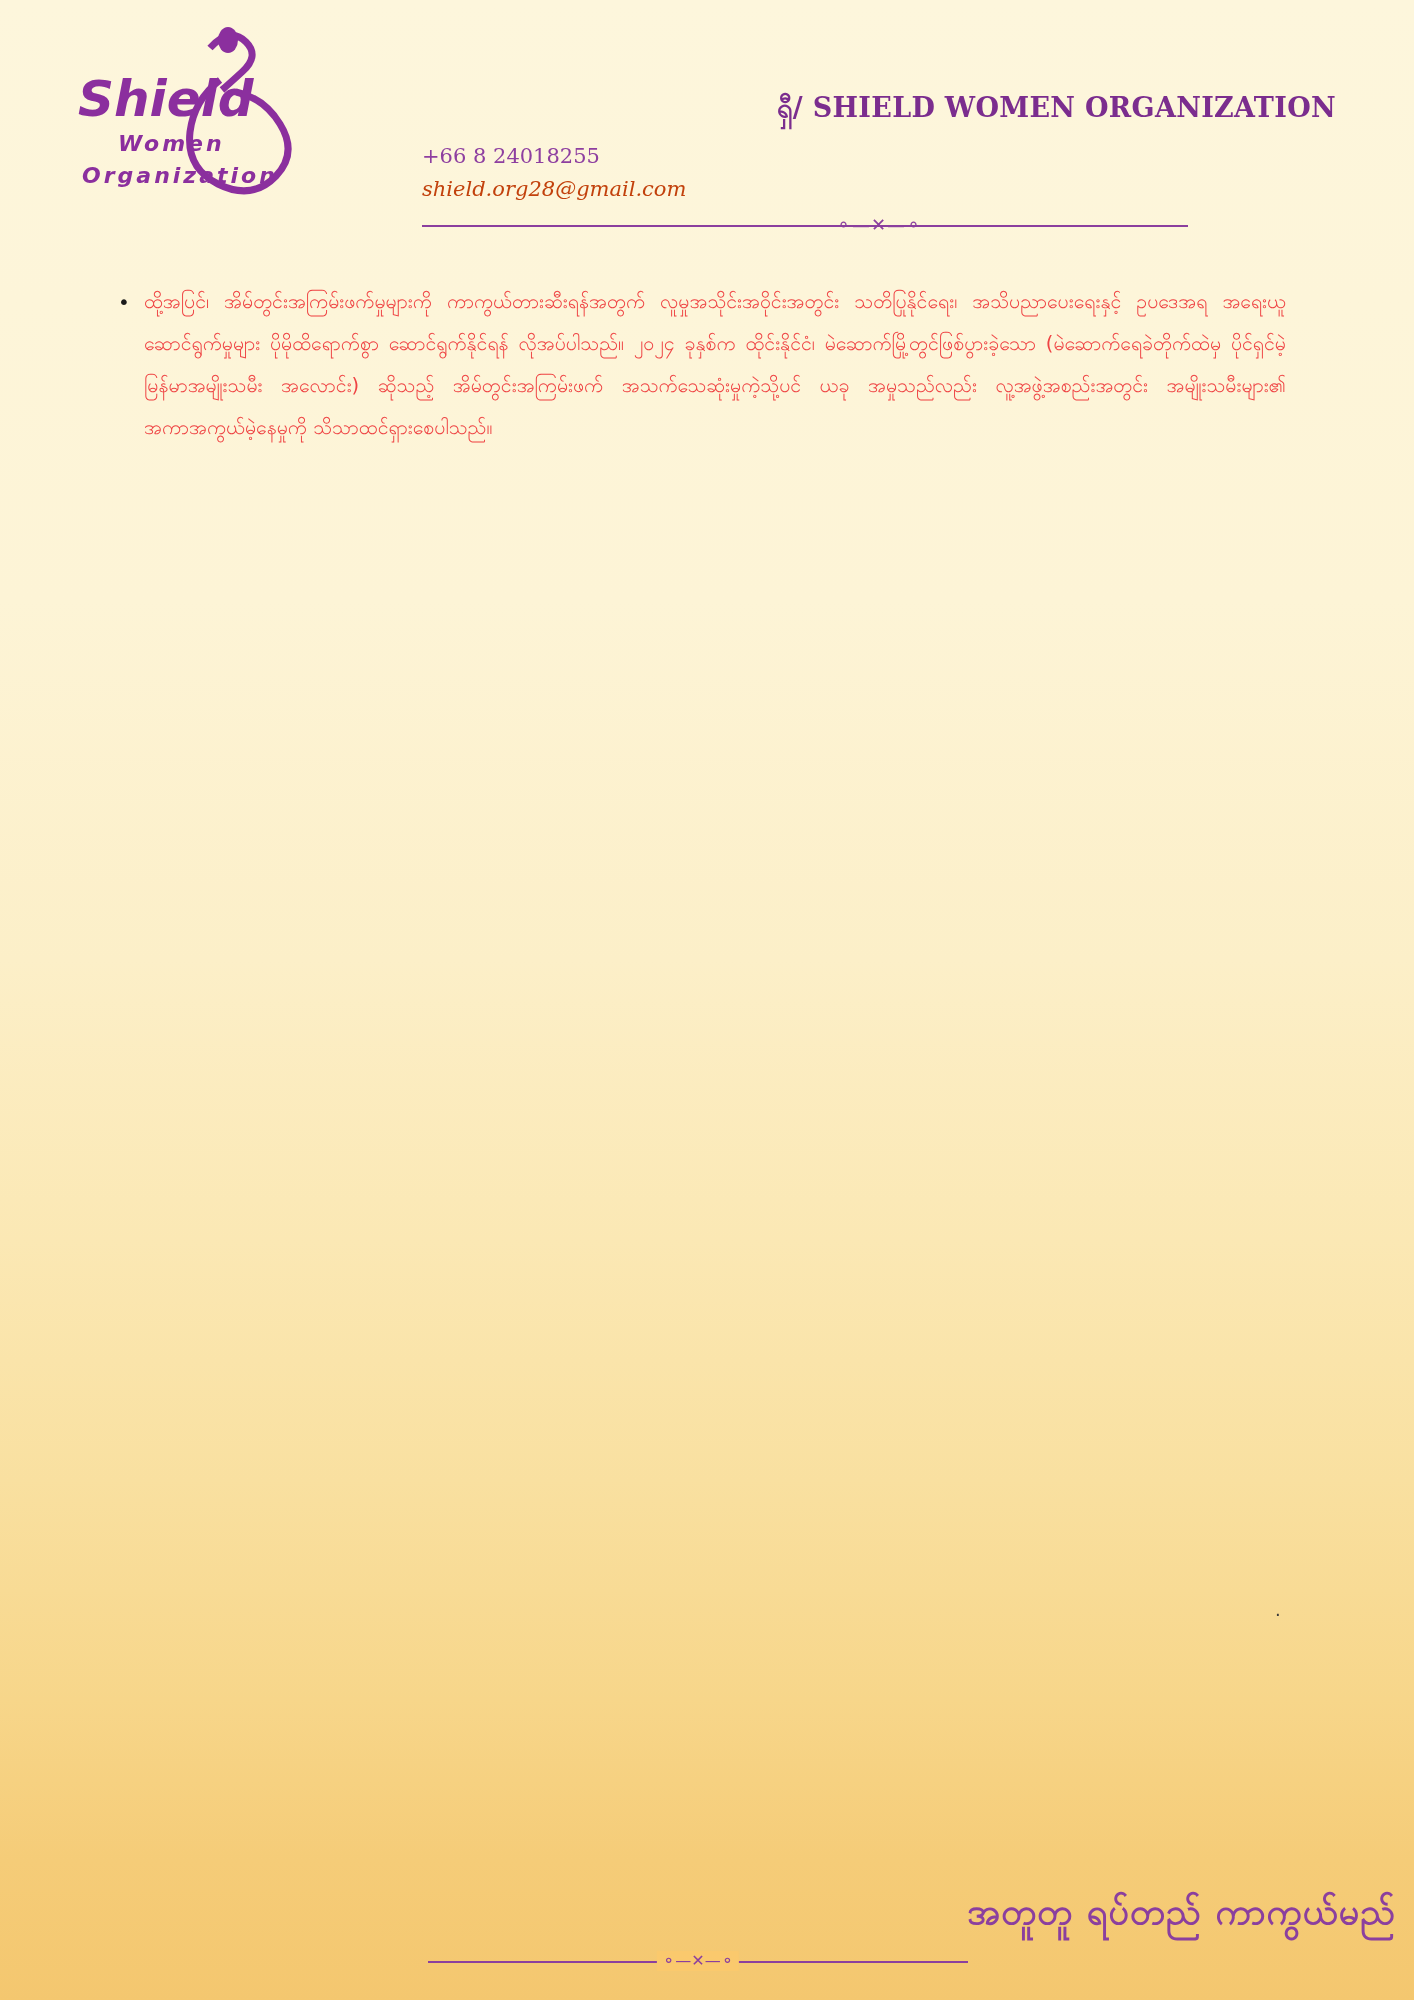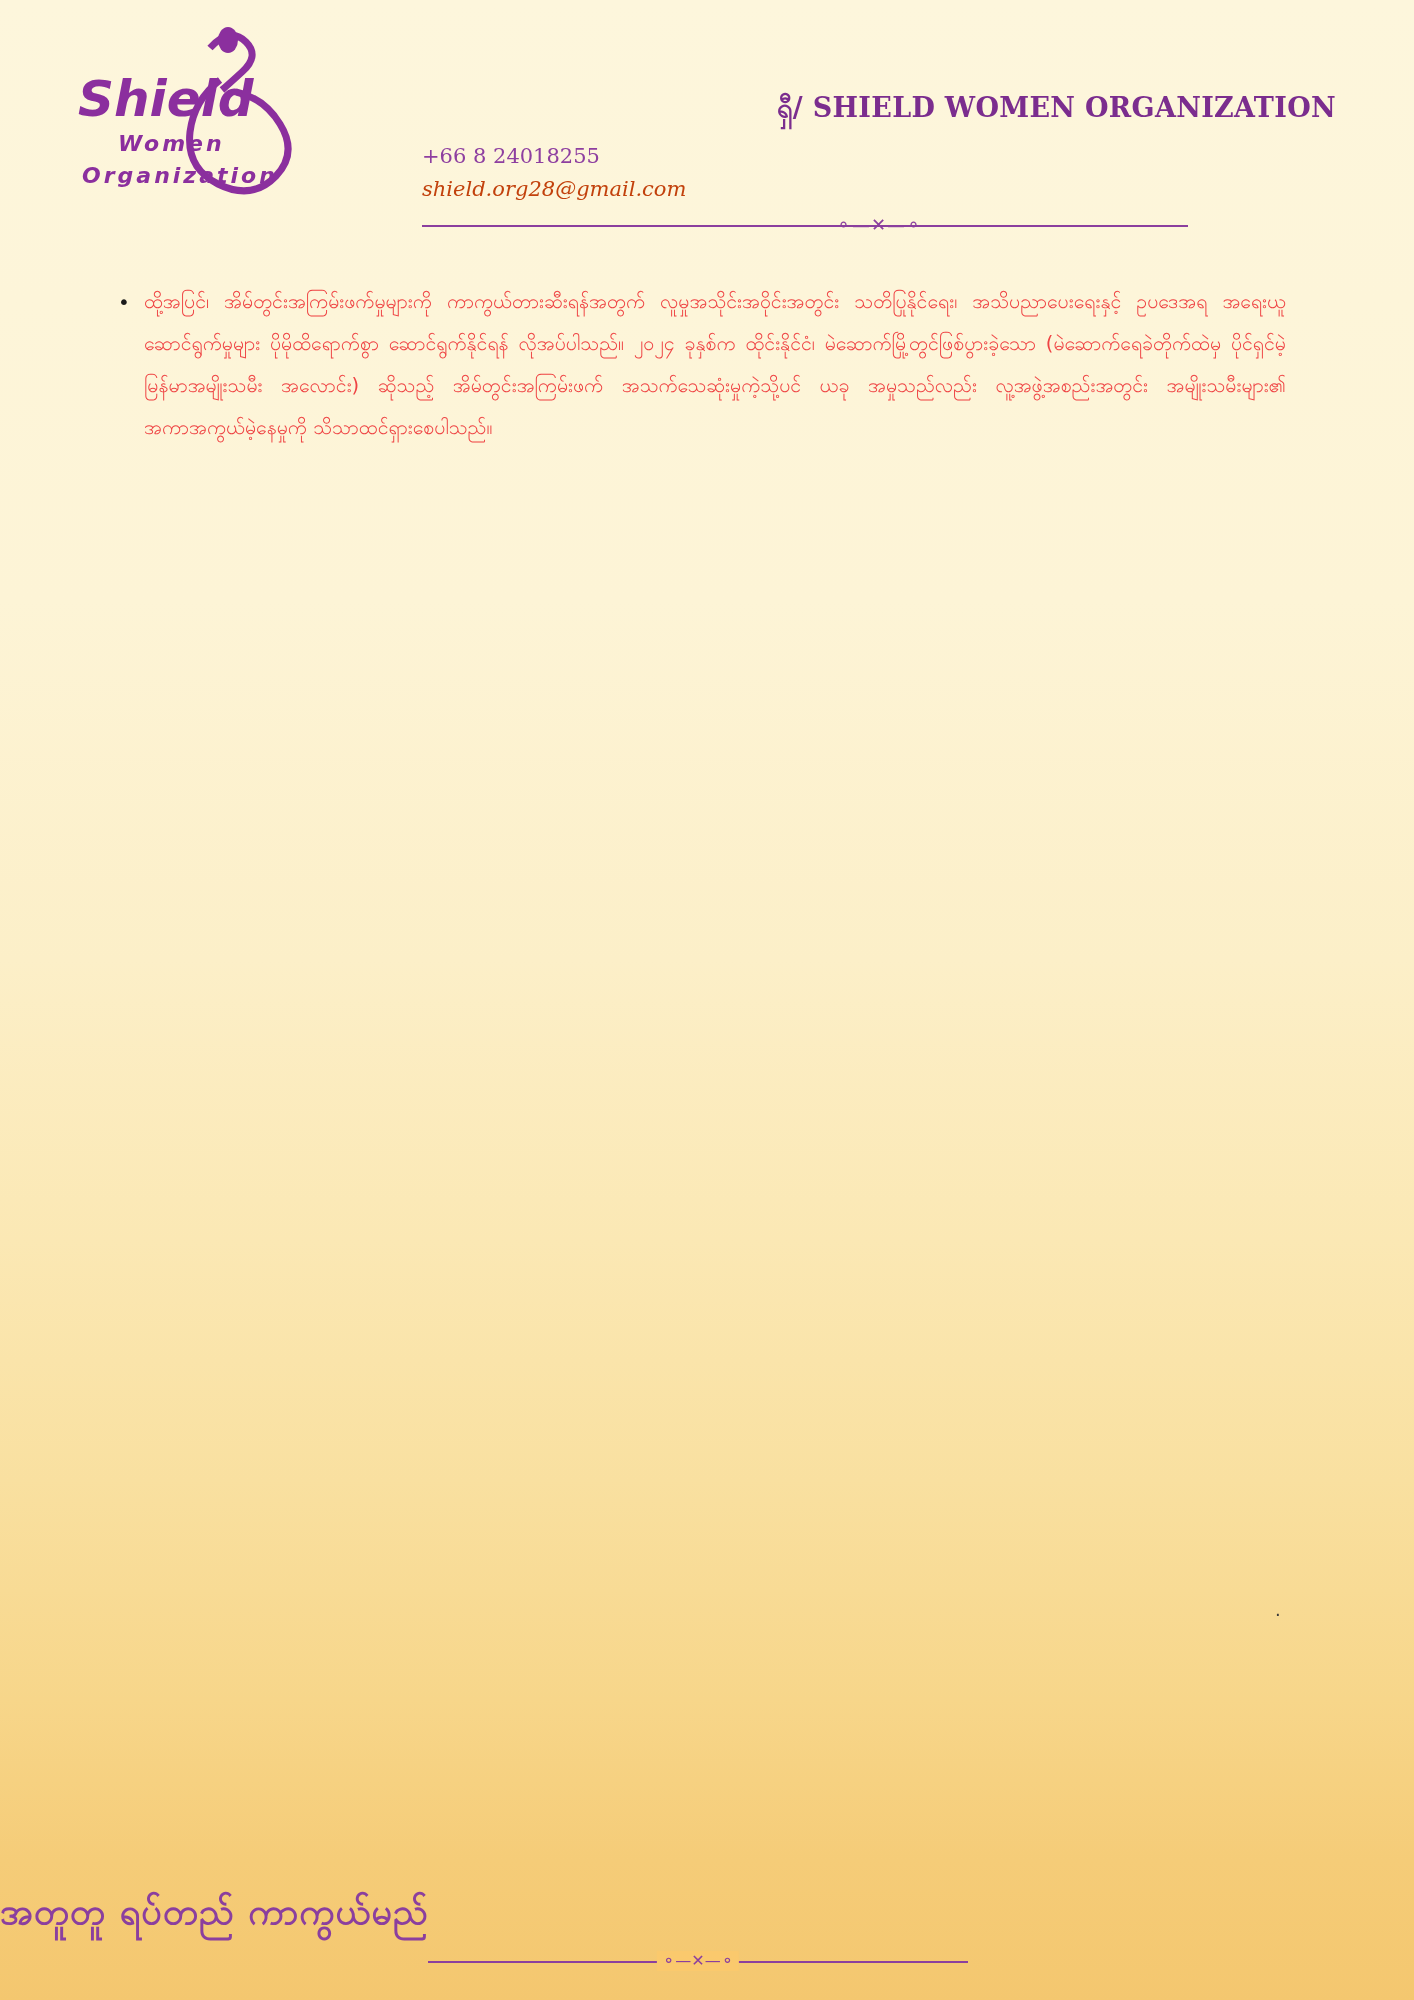--- a/index.html
+++ b/index.html
@@ -140,21 +140,21 @@
     font-size: 18px;
     color: #3a3a3a;
   }
 
   
   .footer {
     position: absolute;
     left: 0;
     right: 0;
     bottom: 28px;
-    text-align: left;
+    text-align: right;
   }
   .footer-slogan {
     font-family: "DejaVu Sans", sans-serif;
     font-weight: bold;
     font-size: 36px;
     color: #8b3f9e;
     letter-spacing: 1px;
     margin-bottom: 10px;
   }
   .footer-divider {

